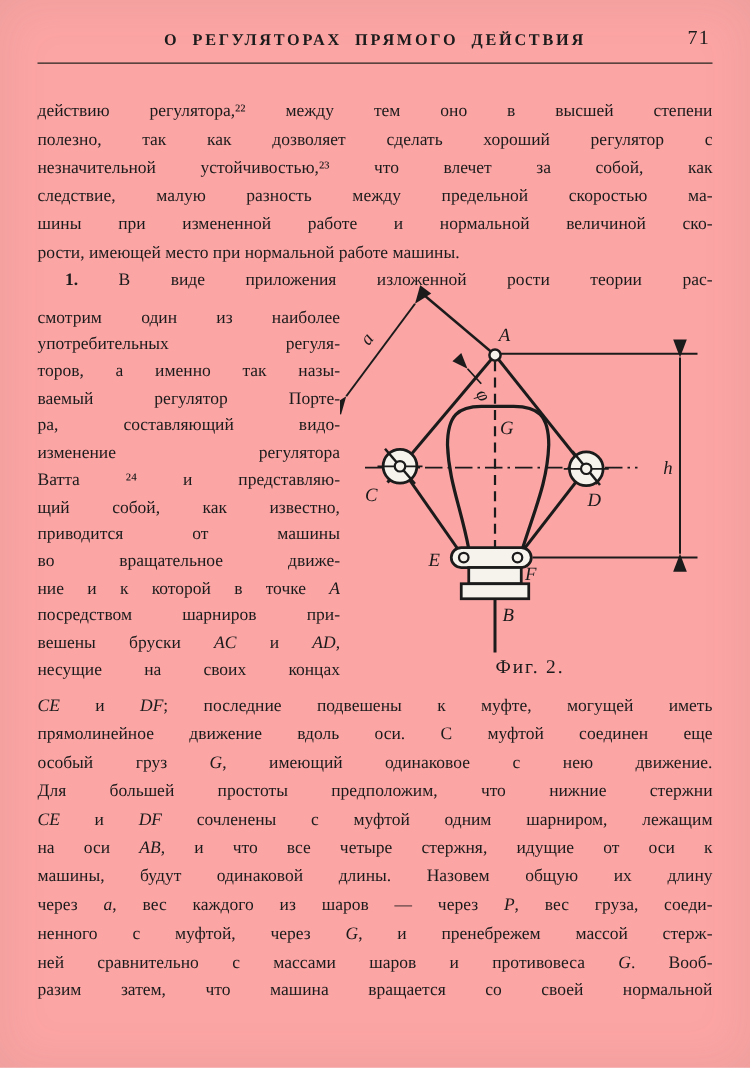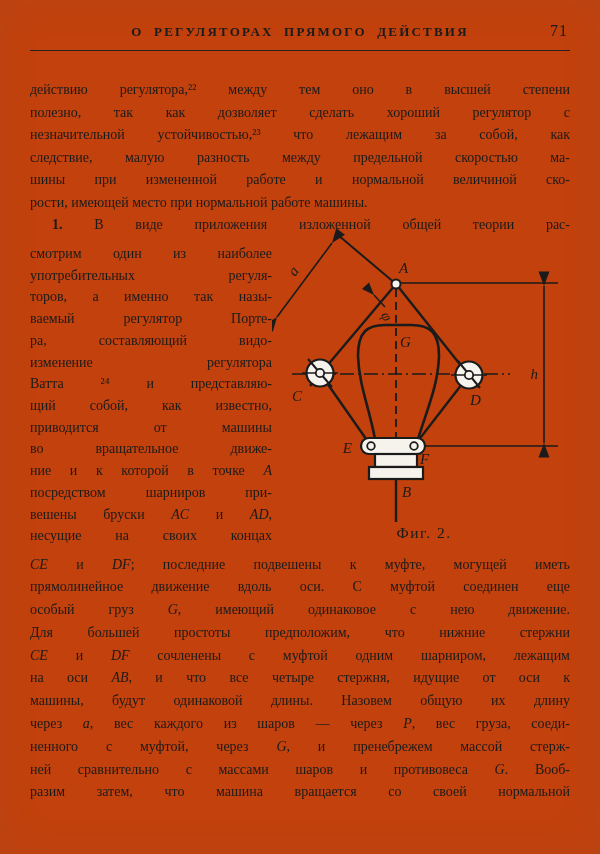--- a/index.html
+++ b/index.html
@@ -1,18 +1,18 @@
 <!DOCTYPE html>
 <html><head>
 <meta charset="utf-8">
 <style>
   html,body{margin:0;padding:0;}
   .page{
     width:600px;height:854px;box-sizing:border-box;
-    background:#c2410c;
+    background:#fca5a5;
     color:#1b1b1b;
     font-family:"Liberation Serif","DejaVu Serif",serif;
     padding:22px 30px 0 30px;
     position:relative;overflow:hidden;
     box-shadow:inset 0 0 40px rgba(120,110,90,0.12);
   }
   .header{position:relative;height:22px;}
   .header-title{
     text-align:center;font-weight:bold;font-size:13px;
     letter-spacing:2.2px;word-spacing:5px;padding-top:2px;
@@ -45,29 +45,29 @@
 
   <div class="header">
     <div class="header-title">О РЕГУЛЯТОРАХ ПРЯМОГО ДЕЙСТВИЯ</div>
     <div class="page-num">71</div>
   </div>
   <hr class="rule">
 
   <div class="body1">
     <div class="tline">действию регулятора,²² между тем оно в высшей степени</div>
     <div class="tline">полезно, так как дозволяет сделать хороший регулятор с</div>
-    <div class="tline">незначительной устойчивостью,²³ что лежащим за собой, как</div>
+    <div class="tline">незначительной устойчивостью,²³ что влечет за собой, как</div>
     <div class="tline">следствие, малую разность между предельной скоростью ма-</div>
     <div class="tline">шины при измененной работе и нормальной величиной ско-</div>
     <div class="tline noj">рости, имеющей место при нормальной работе машины.</div>
   </div>
 
   <div class="tline p2first">
     <span class="num">1.</span>
-    <span>В виде приложения изложенной общей теории рас-</span>
+    <span>В виде приложения изложенной рости теории рас-</span>
   </div>
 
   <div class="row">
     <div class="col">
       <div class="tline">смотрим один из наиболее</div>
       <div class="tline">употребительных регуля-</div>
       <div class="tline">торов, а именно так назы-</div>
       <div class="tline">ваемый регулятор Порте-</div>
       <div class="tline">ра, составляющий видо-</div>
       <div class="tline">изменение регулятора</div>

